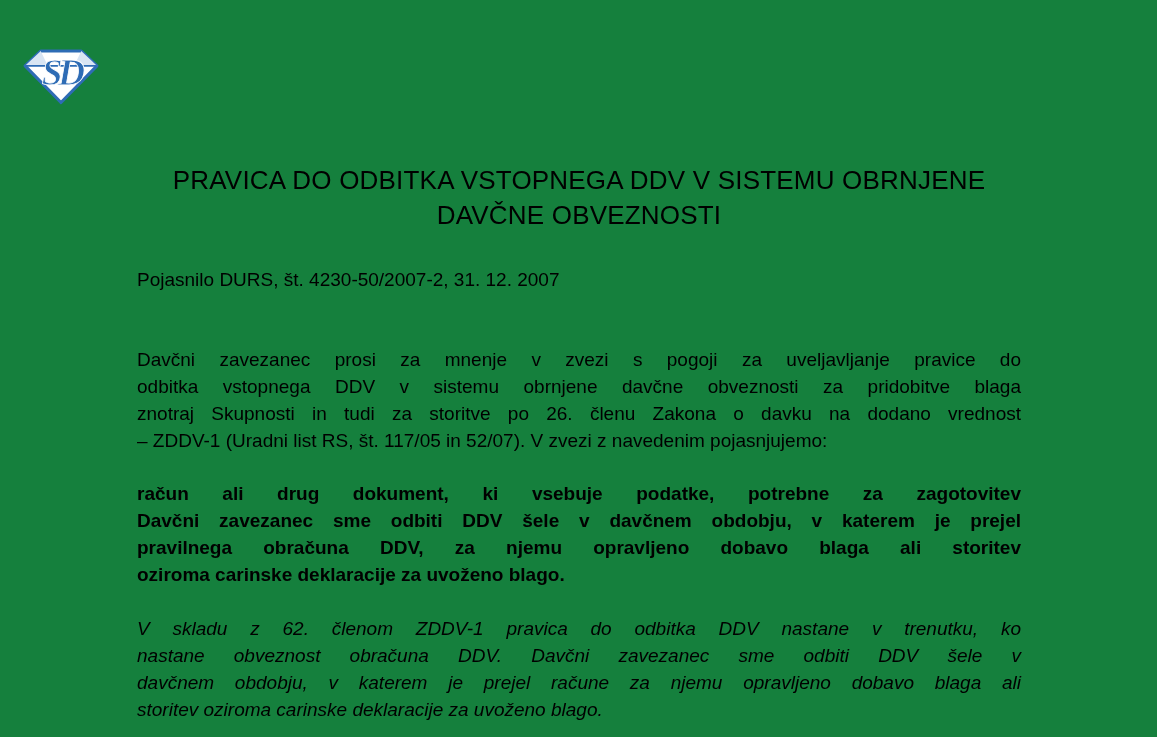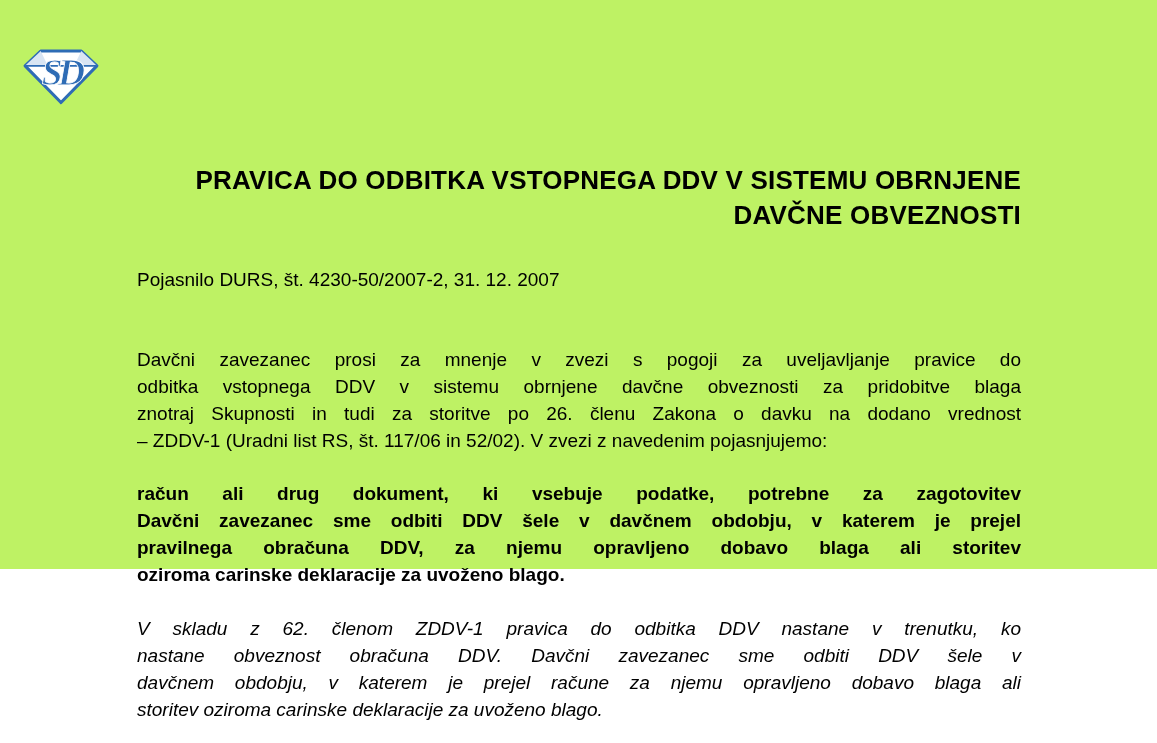--- a/index.html
+++ b/index.html
@@ -3,39 +3,39 @@
 <meta charset="utf-8">
 <style>
   * { margin: 0; padding: 0; box-sizing: border-box; }
   html, body {
     width: 1157px; height: 743px;
     background: #ffffff;
     overflow: hidden;
     font-family: "Liberation Sans", "DejaVu Sans", sans-serif;
     color: #000000;
   }
-  .page { position: relative; width: 1157px; height: 569px; background: #bef264; }
+  .page { position: relative; width: 1157px; height: 737px; background: #15803d; }
 
   .logo {
     position: absolute;
     left: 22px; top: 47px;
     width: 78px; height: 58px;
   }
 
   .content {
     position: absolute;
     left: 137px; top: 163px;
     width: 884px;
   }
 
   .title {
     font-size: 26px;
-    font-weight: bold;
+    font-weight: normal;
     line-height: 35px;
-    text-align: right;
+    text-align: center;
     letter-spacing: 0.2px;
   }
   .title-line { white-space: nowrap; }
 
   .subtitle {
     margin-top: 33px;
     font-size: 19px;
     line-height: 27px;
   }
 
@@ -75,21 +75,21 @@
       <div class="title-line">PRAVICA DO ODBITKA VSTOPNEGA DDV V SISTEMU OBRNJENE</div>
       <div class="title-line">DAVČNE OBVEZNOSTI</div>
     </div>
 
     <div class="subtitle">Pojasnilo DURS, št. 4230-50/2007-2, 31. 12. 2007</div>
 
     <div class="para p1">
       <div class="jline">Davčni zavezanec prosi za mnenje v zvezi s pogoji za uveljavljanje pravice do</div>
       <div class="jline">odbitka vstopnega DDV v sistemu obrnjene davčne obveznosti za pridobitve blaga</div>
       <div class="jline">znotraj Skupnosti in tudi za storitve po 26. členu Zakona o davku na dodano vrednost</div>
-      <div class="jline last">– ZDDV-1 (Uradni list RS, št. 117/06 in 52/02). V zvezi z navedenim pojasnjujemo:</div>
+      <div class="jline last">– ZDDV-1 (Uradni list RS, št. 117/05 in 52/07). V zvezi z navedenim pojasnjujemo:</div>
     </div>
 
     <div class="para bold p2">
       <div class="jline">račun ali drug dokument, ki vsebuje podatke, potrebne za zagotovitev</div>
       <div class="jline">Davčni zavezanec sme odbiti DDV šele v davčnem obdobju, v katerem je prejel</div>
       <div class="jline">pravilnega obračuna DDV, za njemu opravljeno dobavo blaga ali storitev</div>
       <div class="jline last">oziroma carinske deklaracije za uvoženo blago.</div>
     </div>
 
     <div class="para p3">

